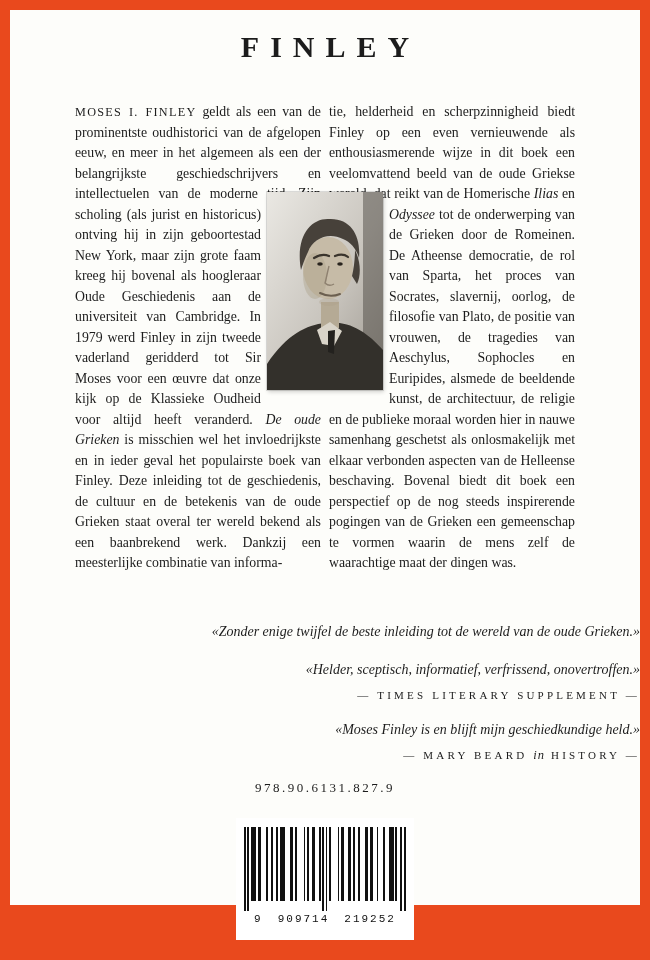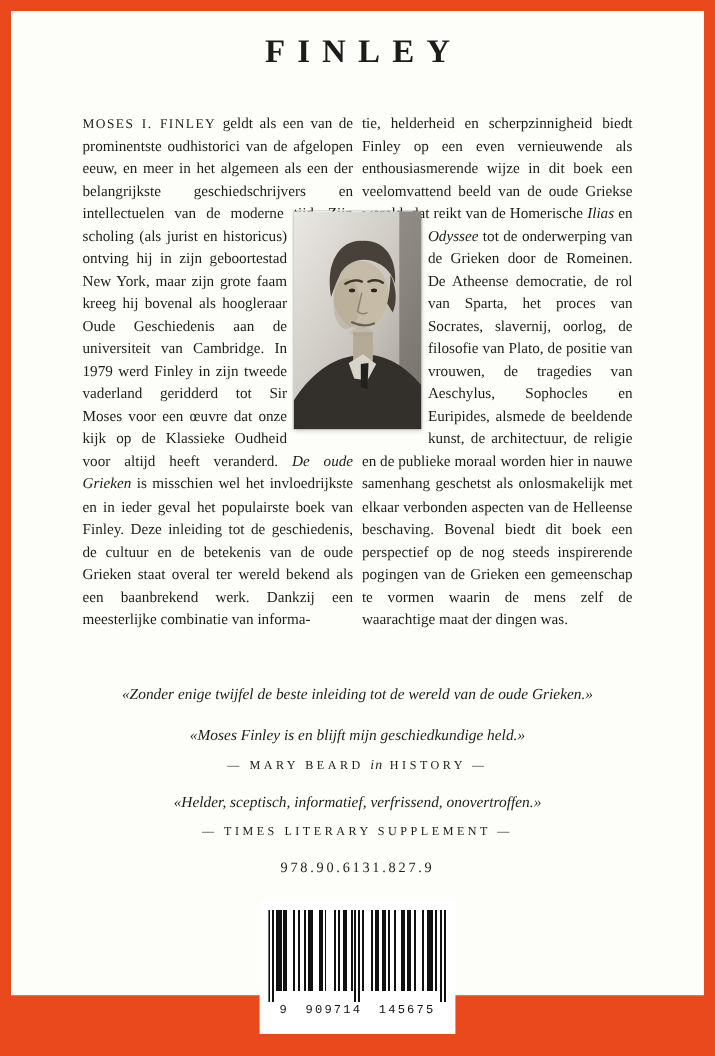--- a/index.html
+++ b/index.html
@@ -19,21 +19,21 @@
   .col{flex:1;text-align:justify;font-size:13.8px;line-height:20.5px;}
   .col p{margin:0;}
   .lead{font-size:12.2px;letter-spacing:1.3px;}
   .spacer-r{float:right;width:50px;height:198px;margin:2px 0 4px 10px;}
   .spacer-l{float:left;width:50px;height:198px;margin:2px 10px 4px 0;}
 
   .photo{position:absolute;left:267px;top:192px;width:116px;height:198px;z-index:2;
     box-shadow:0 0 0 1px rgba(0,0,0,.12), 1px 2px 4px rgba(0,0,0,.18);}
   .photo svg{display:block;width:100%;height:100%;}
 
-  .quotes{margin-top:34px;text-align:center;color:var(--ink);}
+  .quotes{margin-top:34px;text-align:right;color:var(--ink);}
   .quote{margin-bottom:18px;}
   .quote-text{font-style:italic;font-size:14px;line-height:20px;white-space:nowrap;}
   .quote-src{margin-top:8px;font-size:11px;line-height:14px;letter-spacing:3.2px;}
   .quote-src .src-in{letter-spacing:1px;font-size:12.5px;}
 
   .isbn{margin-top:16px;text-align:center;font-size:13px;letter-spacing:2.5px;color:var(--ink);}
 
   .barcode-box{position:absolute;left:50%;transform:translateX(-50%);top:818px;width:178px;height:122px;
     background:#ffffff;z-index:3;display:flex;flex-direction:column;align-items:center;padding-top:9px;}
   .barcode-bars{display:block;}
@@ -58,26 +58,26 @@
       <div class="col">
         <p><span>tie, helderheid en scherpzinnigheid biedt Finley op een even vernieuwende als enthousiasmerende wijze in dit boek een veelomvattend beeld van de oude Griekse wereld, dat reikt van de Homerische </span><i>Ilias</i><span> en </span><i>Odyssee</i><span> tot de </span><span class="spacer-l"></span><span>onderwerping van de Grieken door de Romeinen. De Atheense democratie, de rol van Sparta, het proces van Socrates, slavernij, oorlog, de filosofie van Plato, de positie van vrouwen, de tragedies van Aeschylus, Sophocles en Euripides, alsmede de beeldende kunst, de architectuur, de religie en de publieke moraal worden hier in nauwe samenhang geschetst als onlosmakelijk met elkaar verbonden aspecten van de Helleense beschaving. Bovenal biedt dit boek een perspectief op de nog steeds inspirerende pogingen van de Grieken een gemeenschap te vormen waarin de mens zelf de waarachtige maat der dingen was.</span></p>
       </div>
     </div>
 
     <div class="quotes">
       <div class="quote">
         <div class="quote-text">«Zonder enige twijfel de beste inleiding tot de wereld van de oude Grieken.»</div>
       </div>
       <div class="quote">
+        <div class="quote-text">«Helder, sceptisch, informatief, verfrissend, onovertroffen.»</div>
+        <div class="quote-src">—  TIMES LITERARY SUPPLEMENT  —</div>
+      </div>
+      <div class="quote">
         <div class="quote-text">«Moses Finley is en blijft mijn geschiedkundige held.»</div>
         <div class="quote-src"><span>—  MARY BEARD </span><i class="src-in">in</i><span> HISTORY  —</span></div>
-      </div>
-      <div class="quote">
-        <div class="quote-text">«Helder, sceptisch, informatief, verfrissend, onovertroffen.»</div>
-        <div class="quote-src">—  TIMES LITERARY SUPPLEMENT  —</div>
       </div>
     </div>
 
     <div class="isbn">978.90.6131.827.9</div>
   </div>
 
   <div class="photo">
     <svg viewBox="0 0 116 198" preserveAspectRatio="none" xmlns="http://www.w3.org/2000/svg">
       <defs>
         <linearGradient id="pbg" x1="0" y1="0" x2="1" y2="1">
@@ -148,18 +148,18 @@
         <rect x="144.50" y="0" width="1.75" height="74"></rect>
         <rect x="146.20" y="0" width="1.75" height="74"></rect>
         <rect x="147.90" y="0" width="1.75" height="74"></rect>
         <rect x="151.30" y="0" width="1.75" height="74"></rect>
         <rect x="156.40" y="0" width="1.75" height="84"></rect>
         <rect x="159.80" y="0" width="1.75" height="84"></rect>
       </svg>
     <div class="barcode-digits">
       <span>9</span>
       <span>909714</span>
-      <span>145675</span>
+      <span>219252</span>
     </div>
   </div>
 
   <div class="band"></div>
 </div>
 
 </body></html>

